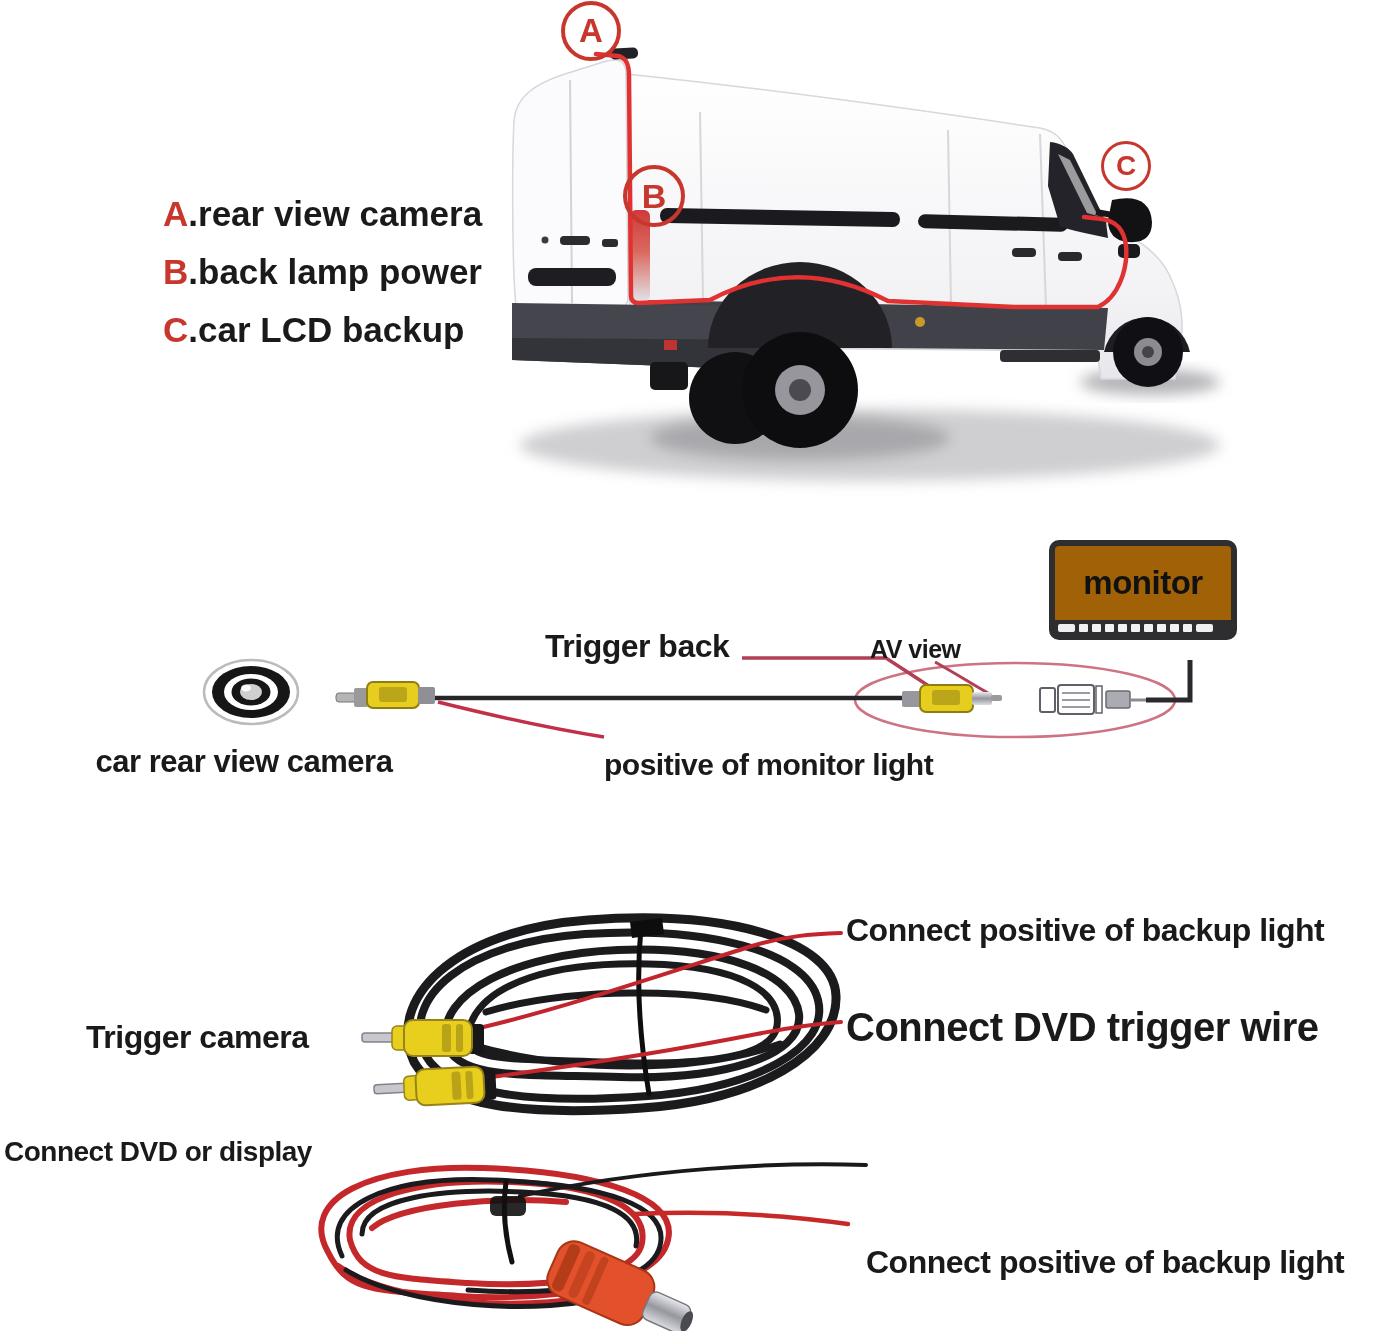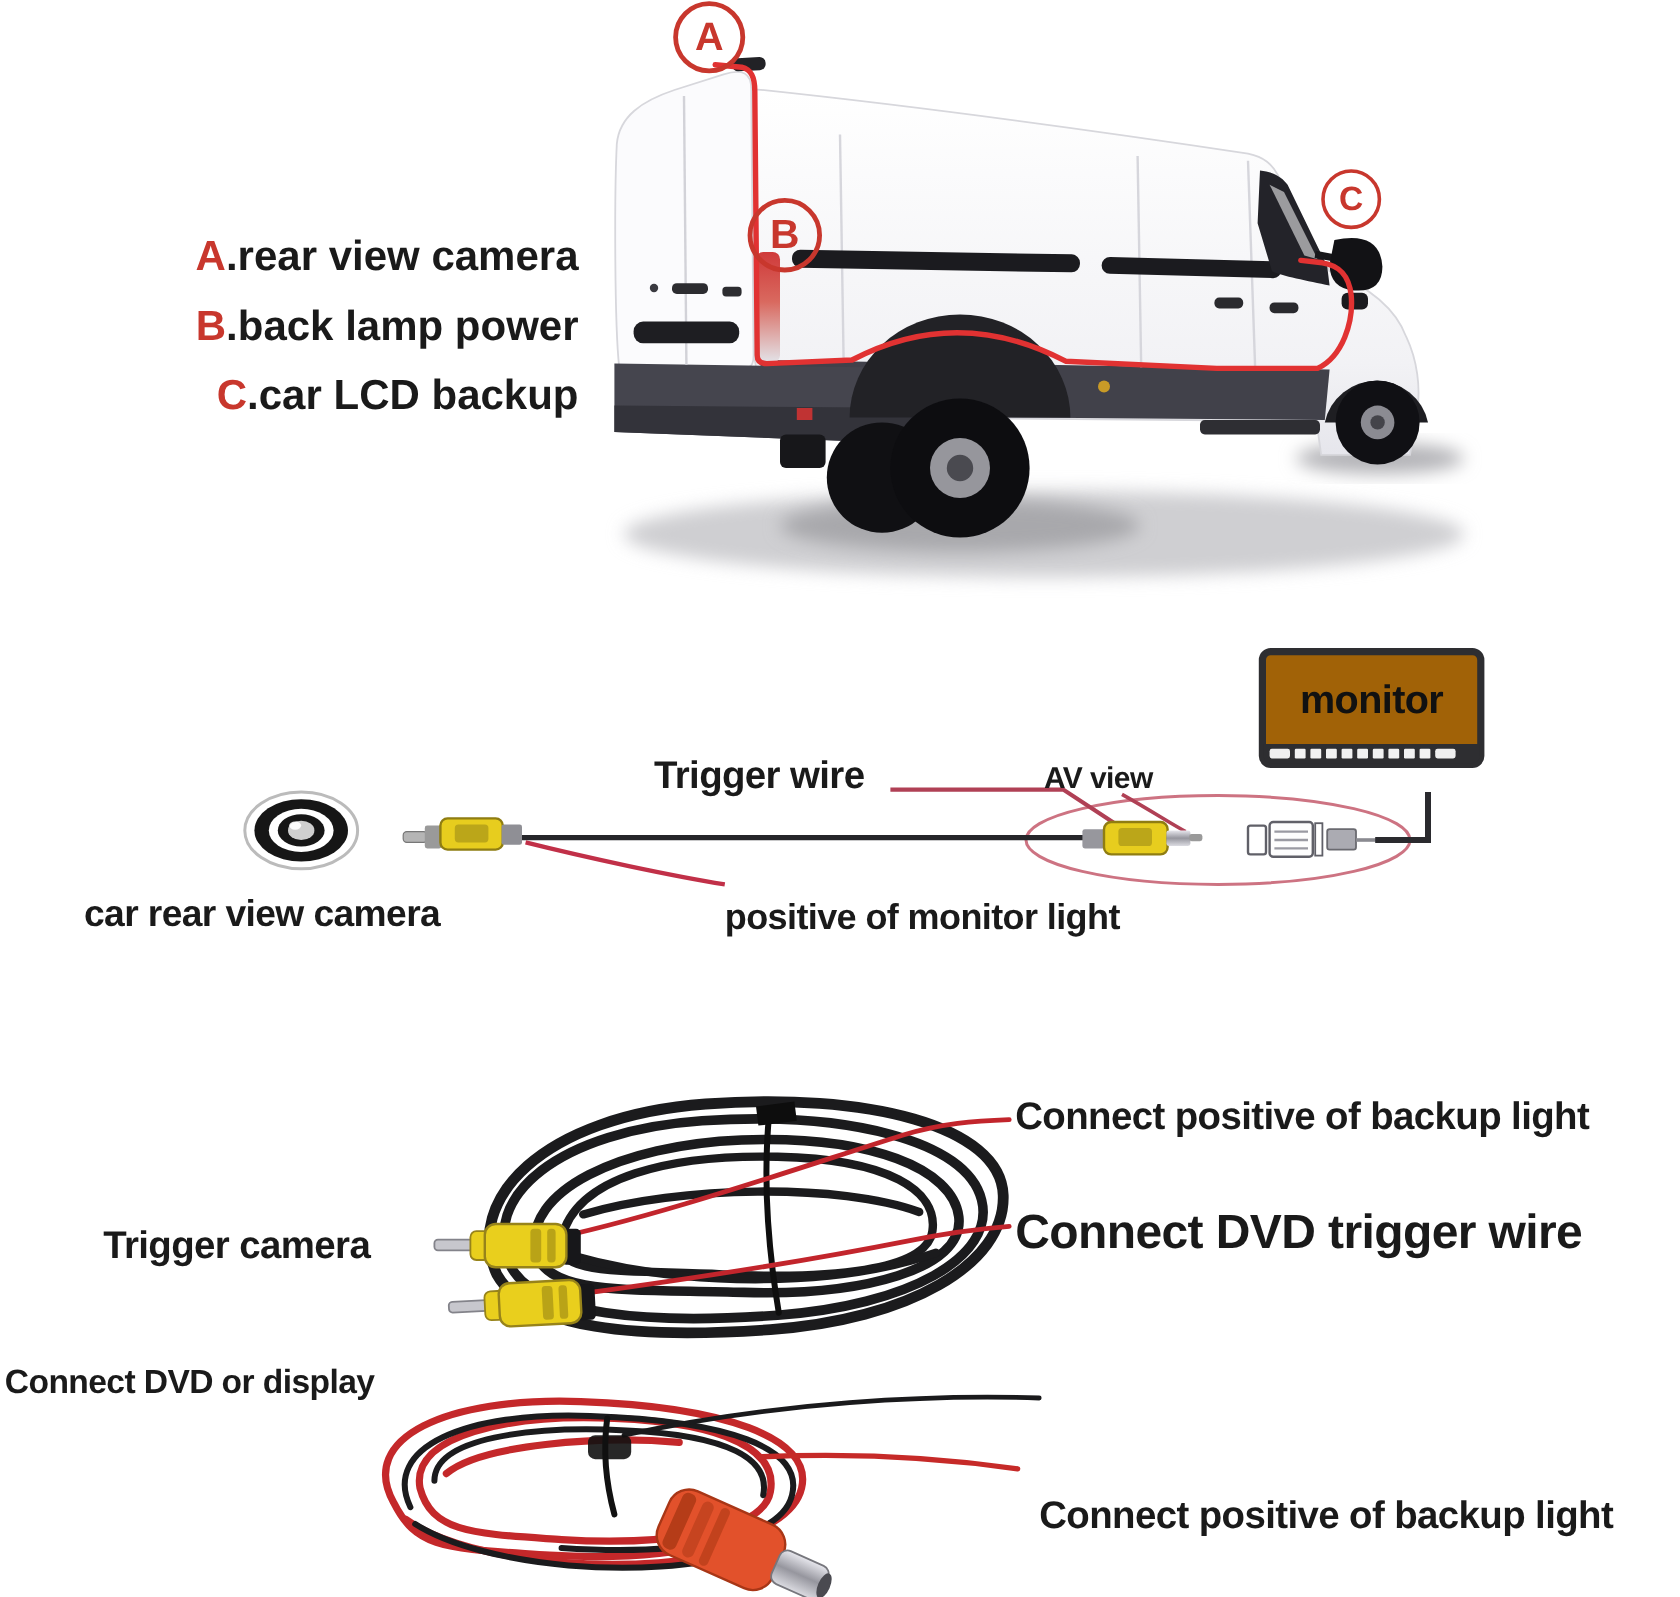--- a/index.html
+++ b/index.html
@@ -1,21 +1,21 @@
 <!DOCTYPE html>
 <html><head>
 <meta charset="utf-8">
 <style>
   html,body{margin:0;padding:0;background:#ffffff;}
   .page{position:relative;width:1400px;height:1331px;background:#ffffff;overflow:hidden;
         font-family:"Liberation Sans", sans-serif;color:#1a1a1a;}
   .abs{position:absolute;}
   svg{position:absolute;left:0;top:0;}
   .label{font-weight:700;letter-spacing:-0.5px;white-space:nowrap;}
-  .legend-row{font-size:35px;font-weight:700;line-height:58px;white-space:nowrap;text-align:right;}
+  .legend-row{font-size:35px;font-weight:700;line-height:58px;white-space:nowrap;}
   .legend-letter{color:#c8372d;}
   .marker{border:4px solid #c8372d;border-radius:50%;color:#c8372d;font-weight:700;
           display:flex;align-items:center;justify-content:center;background:transparent;}
   .monitor{left:1049px;top:540px;width:188px;height:100px;border:6px solid #2e2e31;border-radius:10px;
            background:#a16207;box-sizing:border-box;}
   .monitor-screen{position:absolute;left:0;top:0;right:0;bottom:15px;display:flex;align-items:center;justify-content:center;}
   .monitor-text{font-size:33px;font-weight:700;letter-spacing:-0.5px;color:#111;}
   .monitor-strip{position:absolute;left:-2px;right:-2px;bottom:-2px;height:16px;background:#2e2e31;
                  border-radius:0 0 6px 6px;display:flex;align-items:center;gap:4px;padding:0 5px;box-sizing:border-box;}
   .monitor-strip .cap{width:17px;height:8px;background:#efefef;border-radius:2px;flex:none;}
@@ -222,21 +222,21 @@
   <div class="abs" style="left:163px;top:185px;">
     <div class="legend-row"><span class="legend-letter">A</span><span>.rear view camera</span></div>
     <div class="legend-row"><span class="legend-letter">B</span><span>.back lamp power</span></div>
     <div class="legend-row"><span class="legend-letter">C</span><span>.car LCD backup</span></div>
   </div>
 
   <div class="abs marker" style="left:561px;top:1px;width:52px;height:52px;font-size:33px;">A</div>
   <div class="abs marker" style="left:623px;top:165px;width:54px;height:54px;font-size:34px;">B</div>
   <div class="abs marker" style="left:1101px;top:141px;width:44px;height:44px;font-size:28px;border-width:3px;">C</div>
 
-  <div class="abs label" style="left:545px;top:628px;font-size:32px;">Trigger wire</div>
+  <div class="abs label" style="left:545px;top:628px;font-size:32px;">Trigger back</div>
   <div class="abs label" style="left:870px;top:635px;font-size:25px;">AV view</div>
 
   <div class="abs monitor">
     <div class="monitor-screen">
       <span class="monitor-text">monitor</span>
     </div>
     <div class="monitor-strip">
       <span class="cap"></span>
         <span class="key"></span>
         <span class="key"></span>
@@ -244,21 +244,21 @@
         <span class="key"></span>
         <span class="key"></span>
         <span class="key"></span>
         <span class="key"></span>
         <span class="key"></span>
         <span class="key"></span>
         <span class="cap"></span>
     </div>
   </div>
 
-  <div class="abs label" style="left:70px;top:744px;width:392px;text-align:left;font-size:31px;">car rear view camera</div>
+  <div class="abs label" style="left:48px;top:744px;width:392px;text-align:center;font-size:31px;">car rear view camera</div>
   <div class="abs label" style="left:604px;top:748px;font-size:30px;">positive of monitor light</div>
 
   <div class="abs label" style="left:846px;top:912px;font-size:32px;">Connect positive of backup light</div>
   <div class="abs label" style="left:846px;top:1005px;font-size:40px;">Connect DVD trigger wire</div>
   <div class="abs label" style="left:86px;top:1019px;font-size:32px;">Trigger camera</div>
   <div class="abs label" style="left:4px;top:1136px;font-size:28px;">Connect DVD or display</div>
   <div class="abs label" style="left:866px;top:1244px;font-size:32px;">Connect positive of backup light</div>
 
 </div>
 

